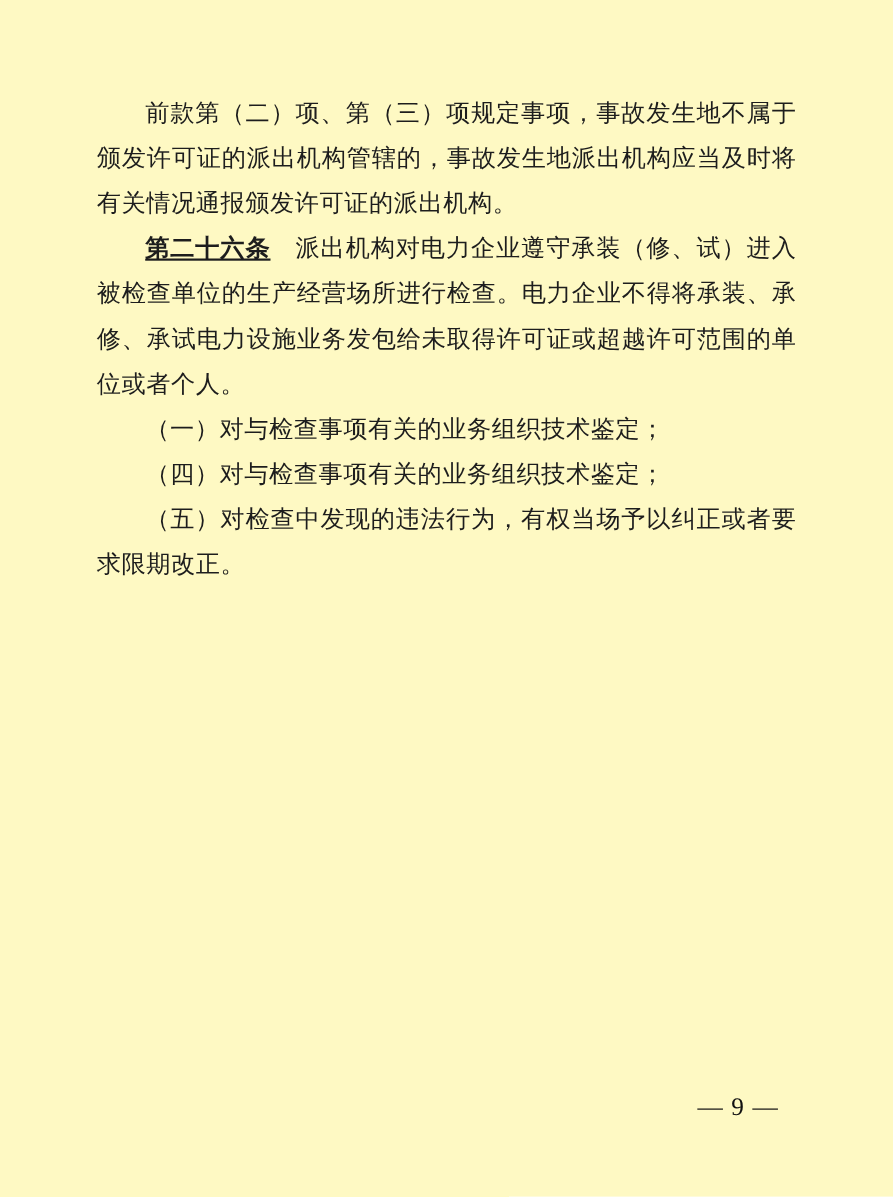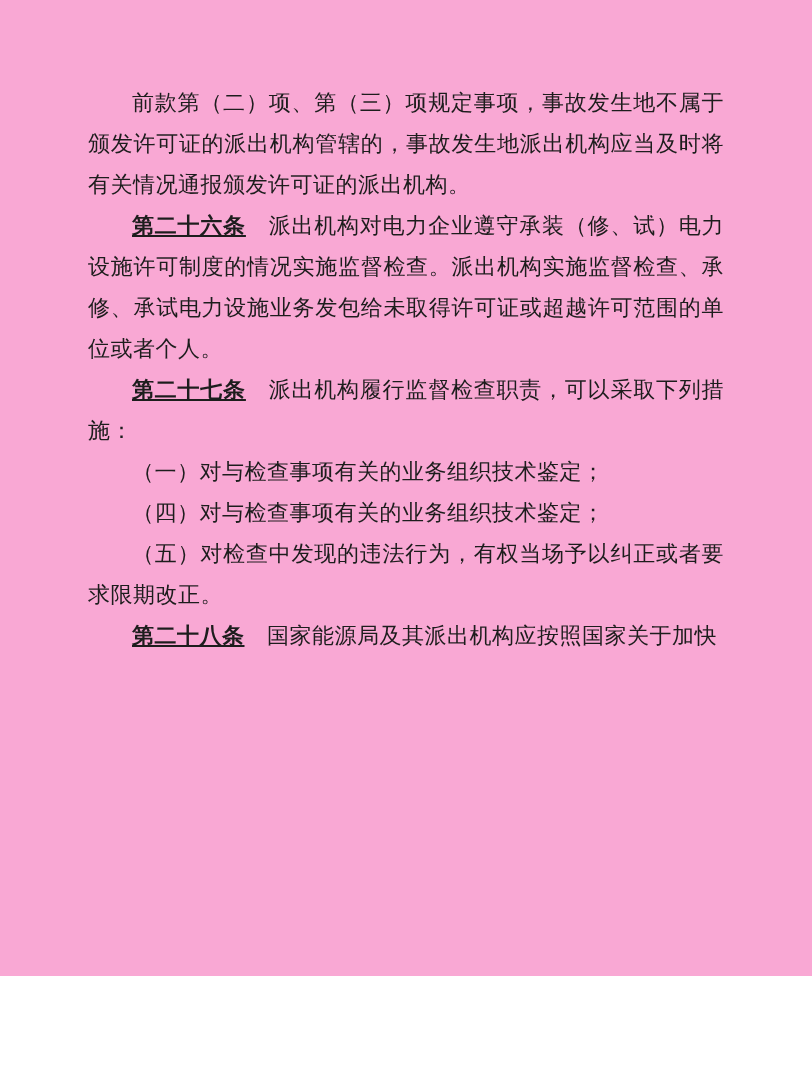--- a/index.html
+++ b/index.html
@@ -3,22 +3,22 @@
 <meta charset="utf-8">
 <style>
   html, body {
     margin: 0;
     padding: 0;
     background: #ffffff;
   }
   .page {
     position: relative;
     width: 812px;
-    height: 976px;
-    background: #f9a8d4;
+    height: 1088px;
+    background: #fef9c3;
     color: #1d1d1d;
     font-family: "Liberation Serif", "DejaVu Serif", serif;
     overflow: hidden;
   }
   .doc-body {
     position: absolute;
     left: 88px;
     top: 82px;
     width: 636px;
   }
@@ -47,21 +47,19 @@
     white-space: nowrap;
   }
 </style>
 </head>
 <body>
 
 <div class="page">
   <div class="doc-body">
 
   <p class="para"><span>前款第（二）项、第（三）项规定事项，事故发生地不属于颁发许可证的派出机构管辖的，事故发生地派出机构应当及时将有关情况通报颁发许可证的派出机构。</span></p>
-      <p class="para"><span class="article-no">第二十六条</span><span>　派出机构对电力企业遵守承装（修、试）电力设施许可制度的情况实施监督检查。派出机构实施监督检查、承修、承试电力设施业务发包给未取得许可证或超越许可范围的单位或者个人。</span></p>
-      <p class="para"><span class="article-no">第二十七条</span><span>　派出机构履行监督检查职责，可以采取下列措施：</span></p>
+      <p class="para"><span class="article-no">第二十六条</span><span>　派出机构对电力企业遵守承装（修、试）进入被检查单位的生产经营场所进行检查。电力企业不得将承装、承修、承试电力设施业务发包给未取得许可证或超越许可范围的单位或者个人。</span></p>
       <p class="para"><span>（一）对与检查事项有关的业务组织技术鉴定；</span></p>
       <p class="para"><span>（四）对与检查事项有关的业务组织技术鉴定；</span></p>
       <p class="para"><span>（五）对检查中发现的违法行为，有权当场予以纠正或者要求限期改正。</span></p>
-      <p class="para"><span class="article-no">第二十八条</span><span>　国家能源局及其派出机构应按照国家关于加快</span></p>
     </div>
   <div class="page-number">— 9 —</div>
 </div>
 
 </body></html>

